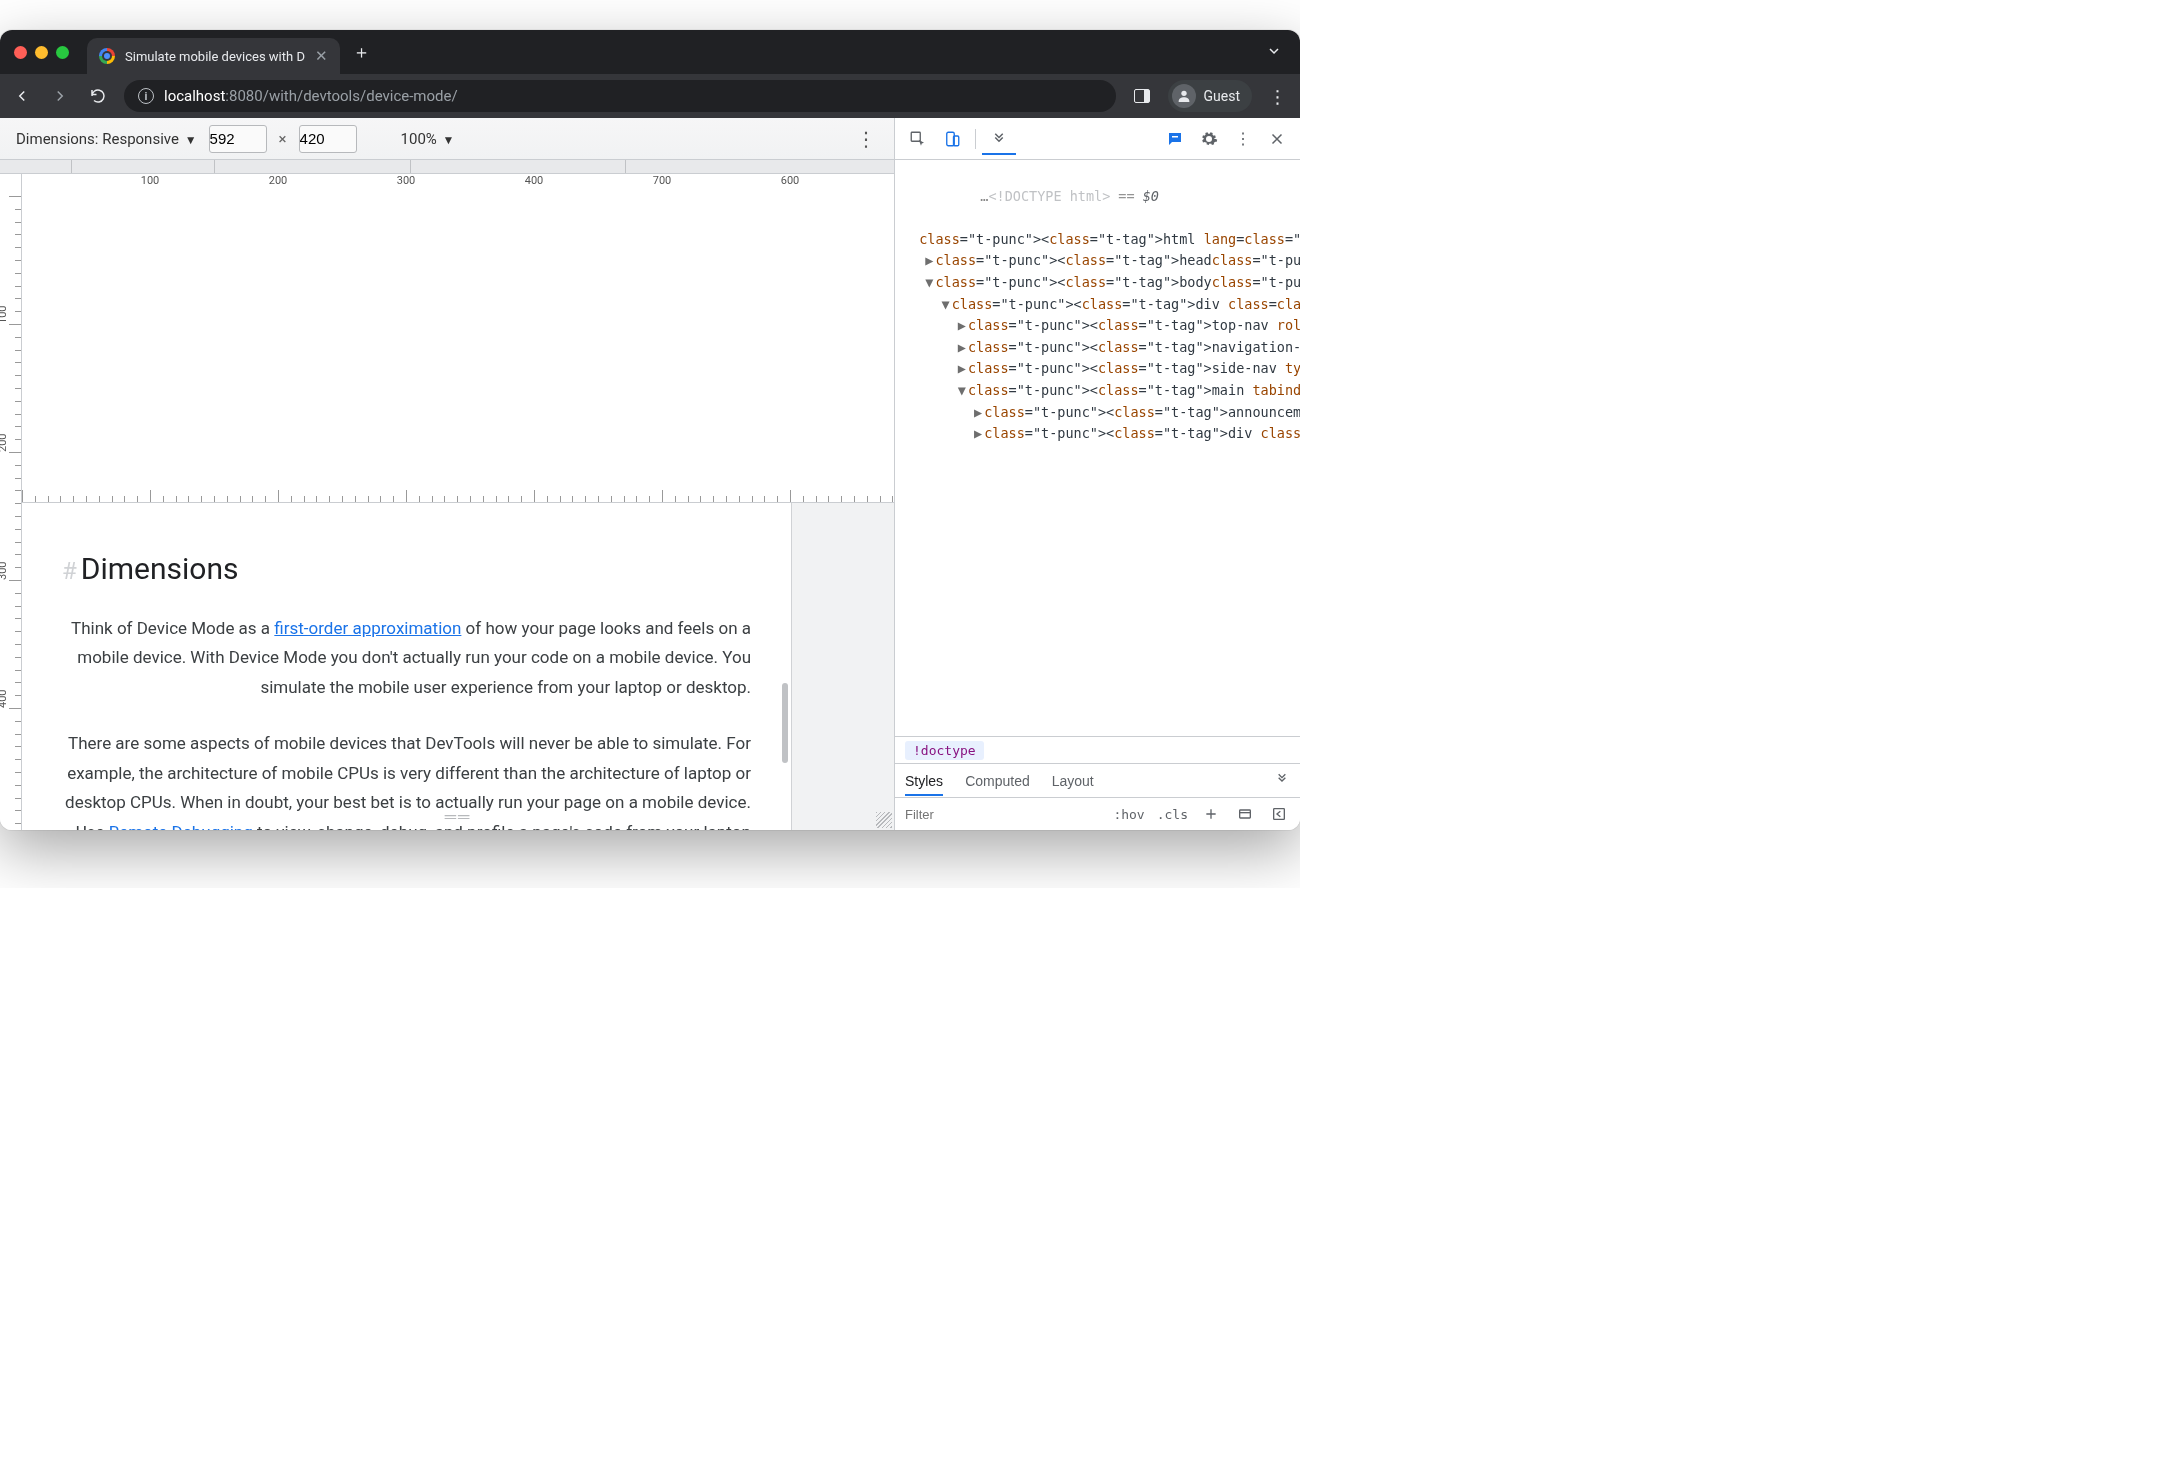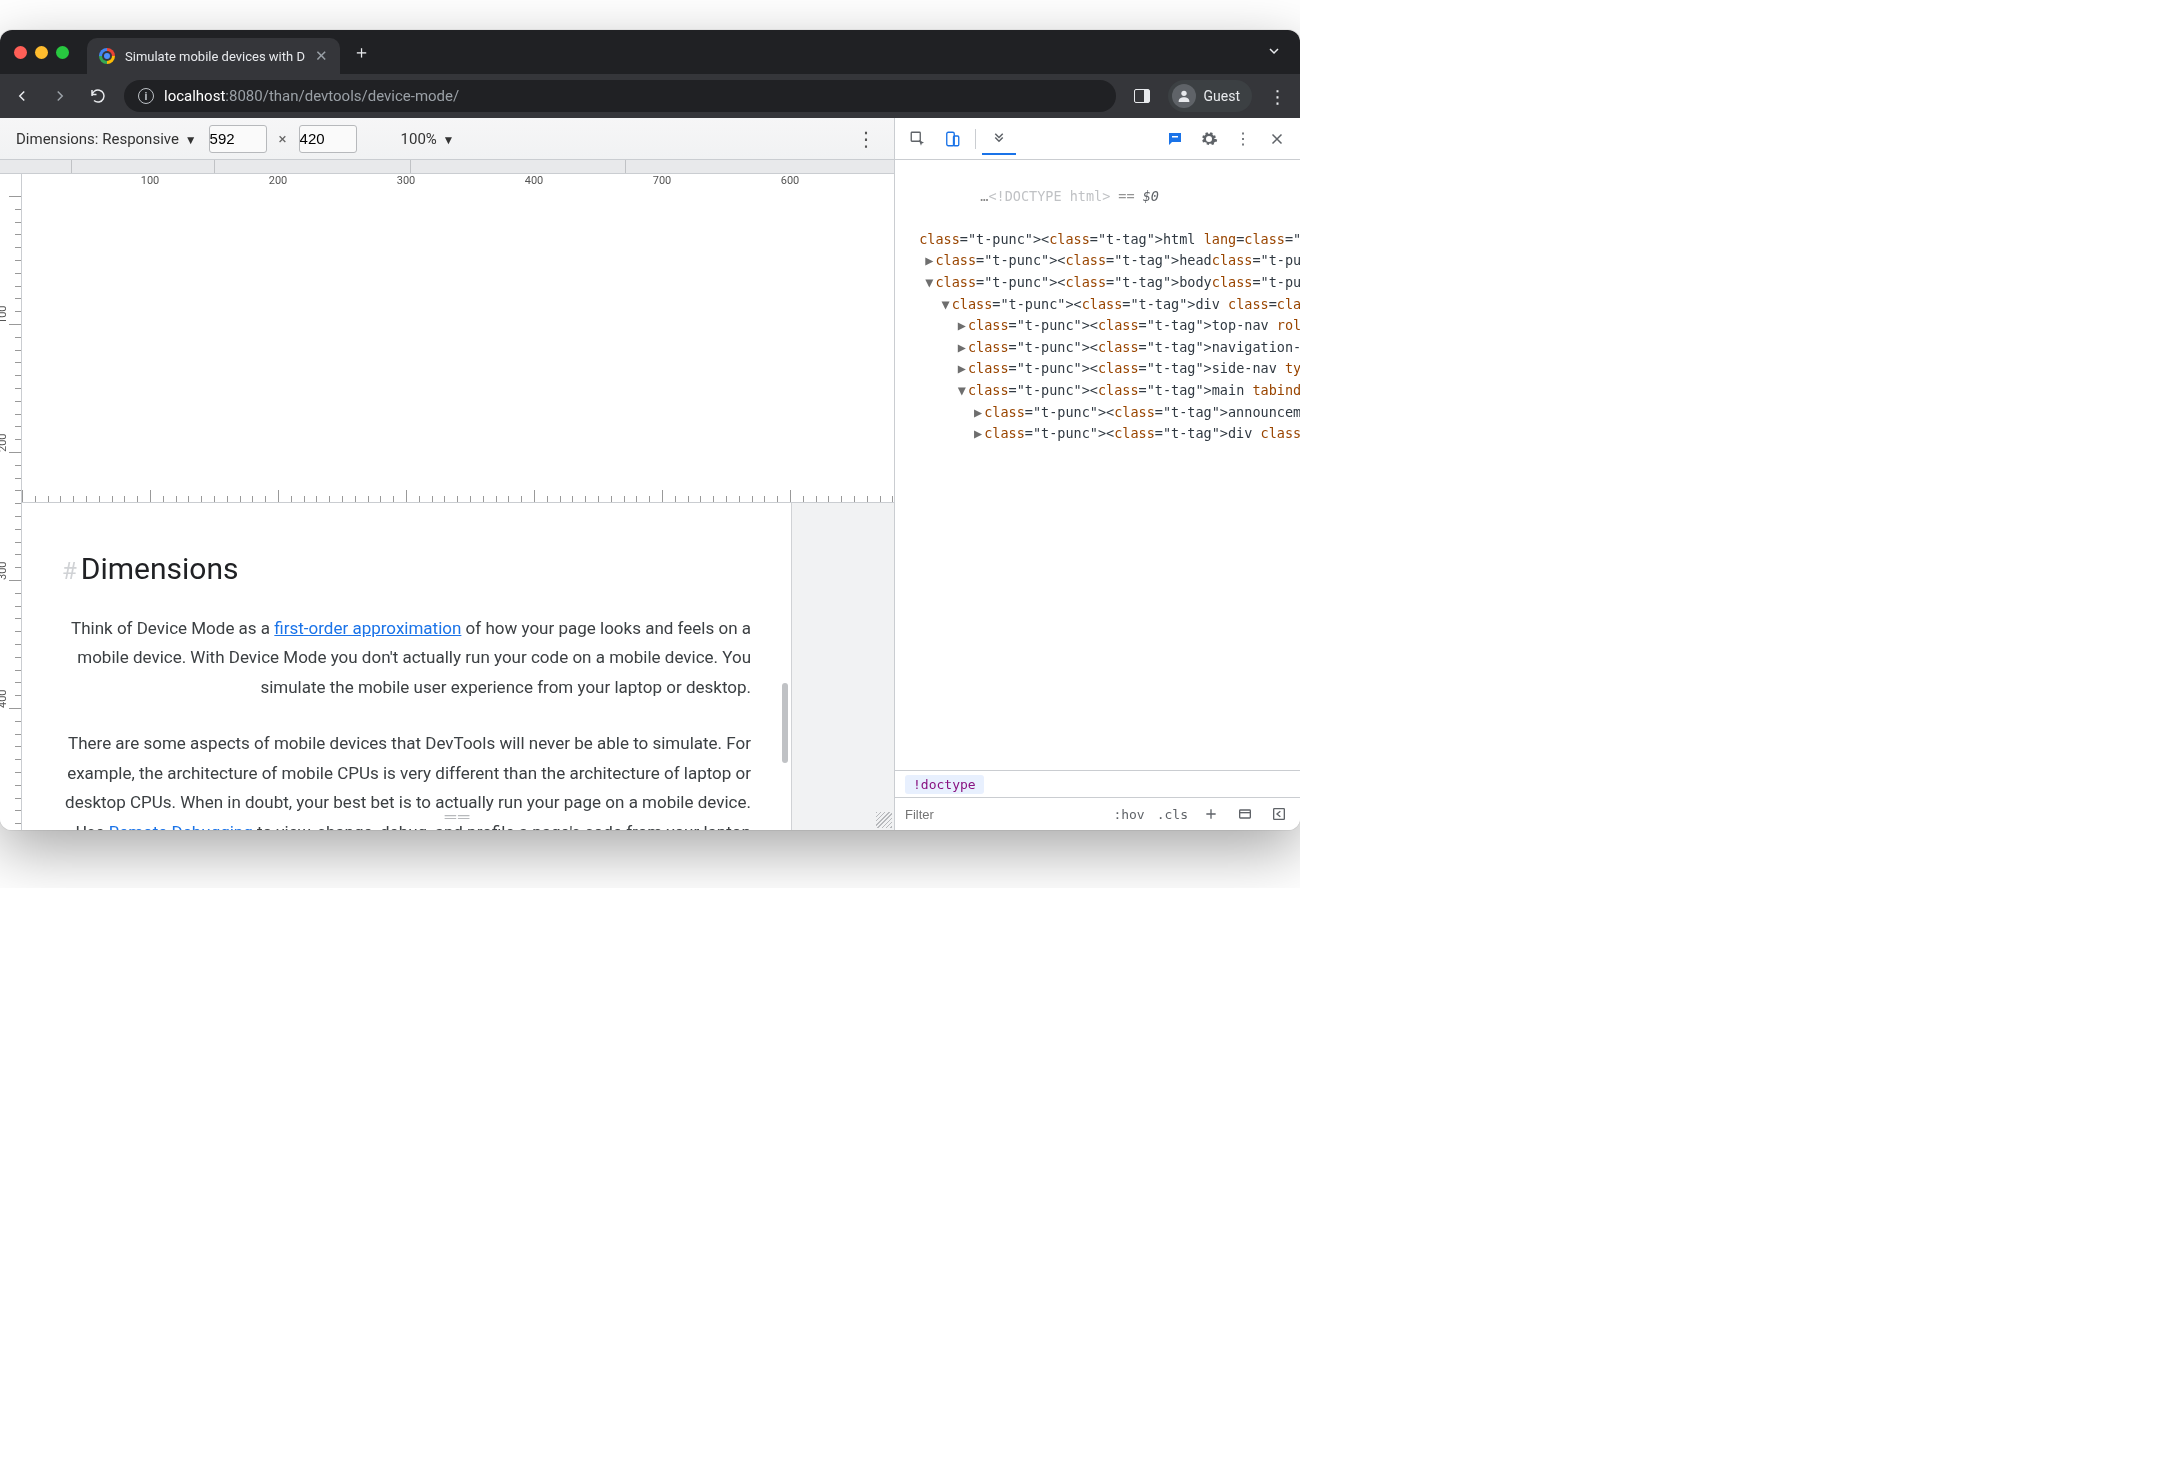--- a/index.html
+++ b/index.html
@@ -302,21 +302,21 @@
         </svg>
     </div>
     <div class="navbtn">
       <svg viewBox="0 0 24 24" fill="none" stroke="currentColor" stroke-width="2">
           <path d="M4 12a8 8 0 1 1 2.7 6M4 4v6h6"></path>
         </svg>
     </div>
     <div class="omnibox">
       <span class="info-icon">i</span>
       <span>
-        <span class="host">localhost</span><span class="path">:8080</span><span class="path">/than/devtools/device-mode/</span>
+        <span class="host">localhost</span><span class="path">:8080</span><span class="path">/with/devtools/device-mode/</span>
       </span>
     </div>
     <div class="navbtn">
       <span class="panel-icon"></span>
     </div>
     <div class="guest-chip">
       <span class="avatar">
         <svg viewBox="0 0 24 24">
             <circle cx="12" cy="8" r="4"></circle>
             <path d="M4 20c0-4 4-6 8-6s8 2 8 6v1H4z"></path>
@@ -559,20 +559,30 @@
           <div class="dom-line">&nbsp;&nbsp;&nbsp;&nbsp;&nbsp;&nbsp;&nbsp;<span class="caret-t">▶</span><span <span="" class="t-attr">class</span>="t-punc"&gt;&lt;<span <span="" class="t-attr">class</span>="t-tag"&gt;side-nav <span class="t-attr">type</span>=="t-val"&gt;"project"  t"="t-punc"&gt;&gt;="t-punc"&gt;&lt;/="t-tag"&gt;side-nav="t-punc"&gt;&gt;</div>
           <div class="dom-line">&nbsp;&nbsp;&nbsp;&nbsp;&nbsp;&nbsp;&nbsp;<span class="caret-t">▼</span><span <span="" class="t-attr">class</span>="t-punc"&gt;&lt;<span <span="" class="t-attr">class</span>="t-tag"&gt;main <span class="t-attr">tabindex</span>=="t-val"&gt;"-1" ="main-  </div>
           <div class="dom-line">&nbsp;&nbsp;&nbsp;&nbsp;&nbsp;&nbsp;&nbsp;&nbsp;&nbsp;<span class="caret-t">▶</span><span <span="" class="t-attr">class</span>="t-punc"&gt;&lt;<span <span="" class="t-attr">class</span>="t-tag"&gt;announcement-banner = nner--info="t-val"&gt;" ="us ="t-punc"&gt;&gt;="t-punc"&gt;&lt;/="t-tag"&gt;announcement-bann</div>
           <div class="dom-line">&nbsp;&nbsp;&nbsp;&nbsp;&nbsp;&nbsp;&nbsp;&nbsp;&nbsp;<span class="caret-t">▶</span><span <span="" class="t-attr">class</span>="t-punc"&gt;&lt;<span <span="" class="t-attr">class</span>="t-tag"&gt;div <span class="t-attr">class</span>="title-bar </div>
         </div>
 
       <div class="dt-crumbs">
         <span class="crumb">!doctype</span>
       </div>
 
+      <div class="subtabs">
+        <span class="st active">Styles</span>
+        <span class="st">Computed</span>
+        <span class="st">Layout</span>
+        <span class="chev">
+          <svg viewBox="0 0 24 24" width="16" height="16" fill="none" stroke="#5f6368" stroke-width="2">
+              <path d="M7 10l5 5 5-5M7 5l5 5 5-5"></path>
+            </svg>
+        </span>
+      </div>
 
       <div class="filter-row">
         <input placeholder="Filter" style="">
         <span class="spacer"></span>
         <span class="mono">:hov</span>
         <span class="mono">.cls</span>
         <span class="fbtn">
           <svg viewBox="0 0 24 24" width="16" height="16" fill="none" stroke="#5f6368" stroke-width="2">
               <path d="M12 5v14M5 12h14"></path>
             </svg>

